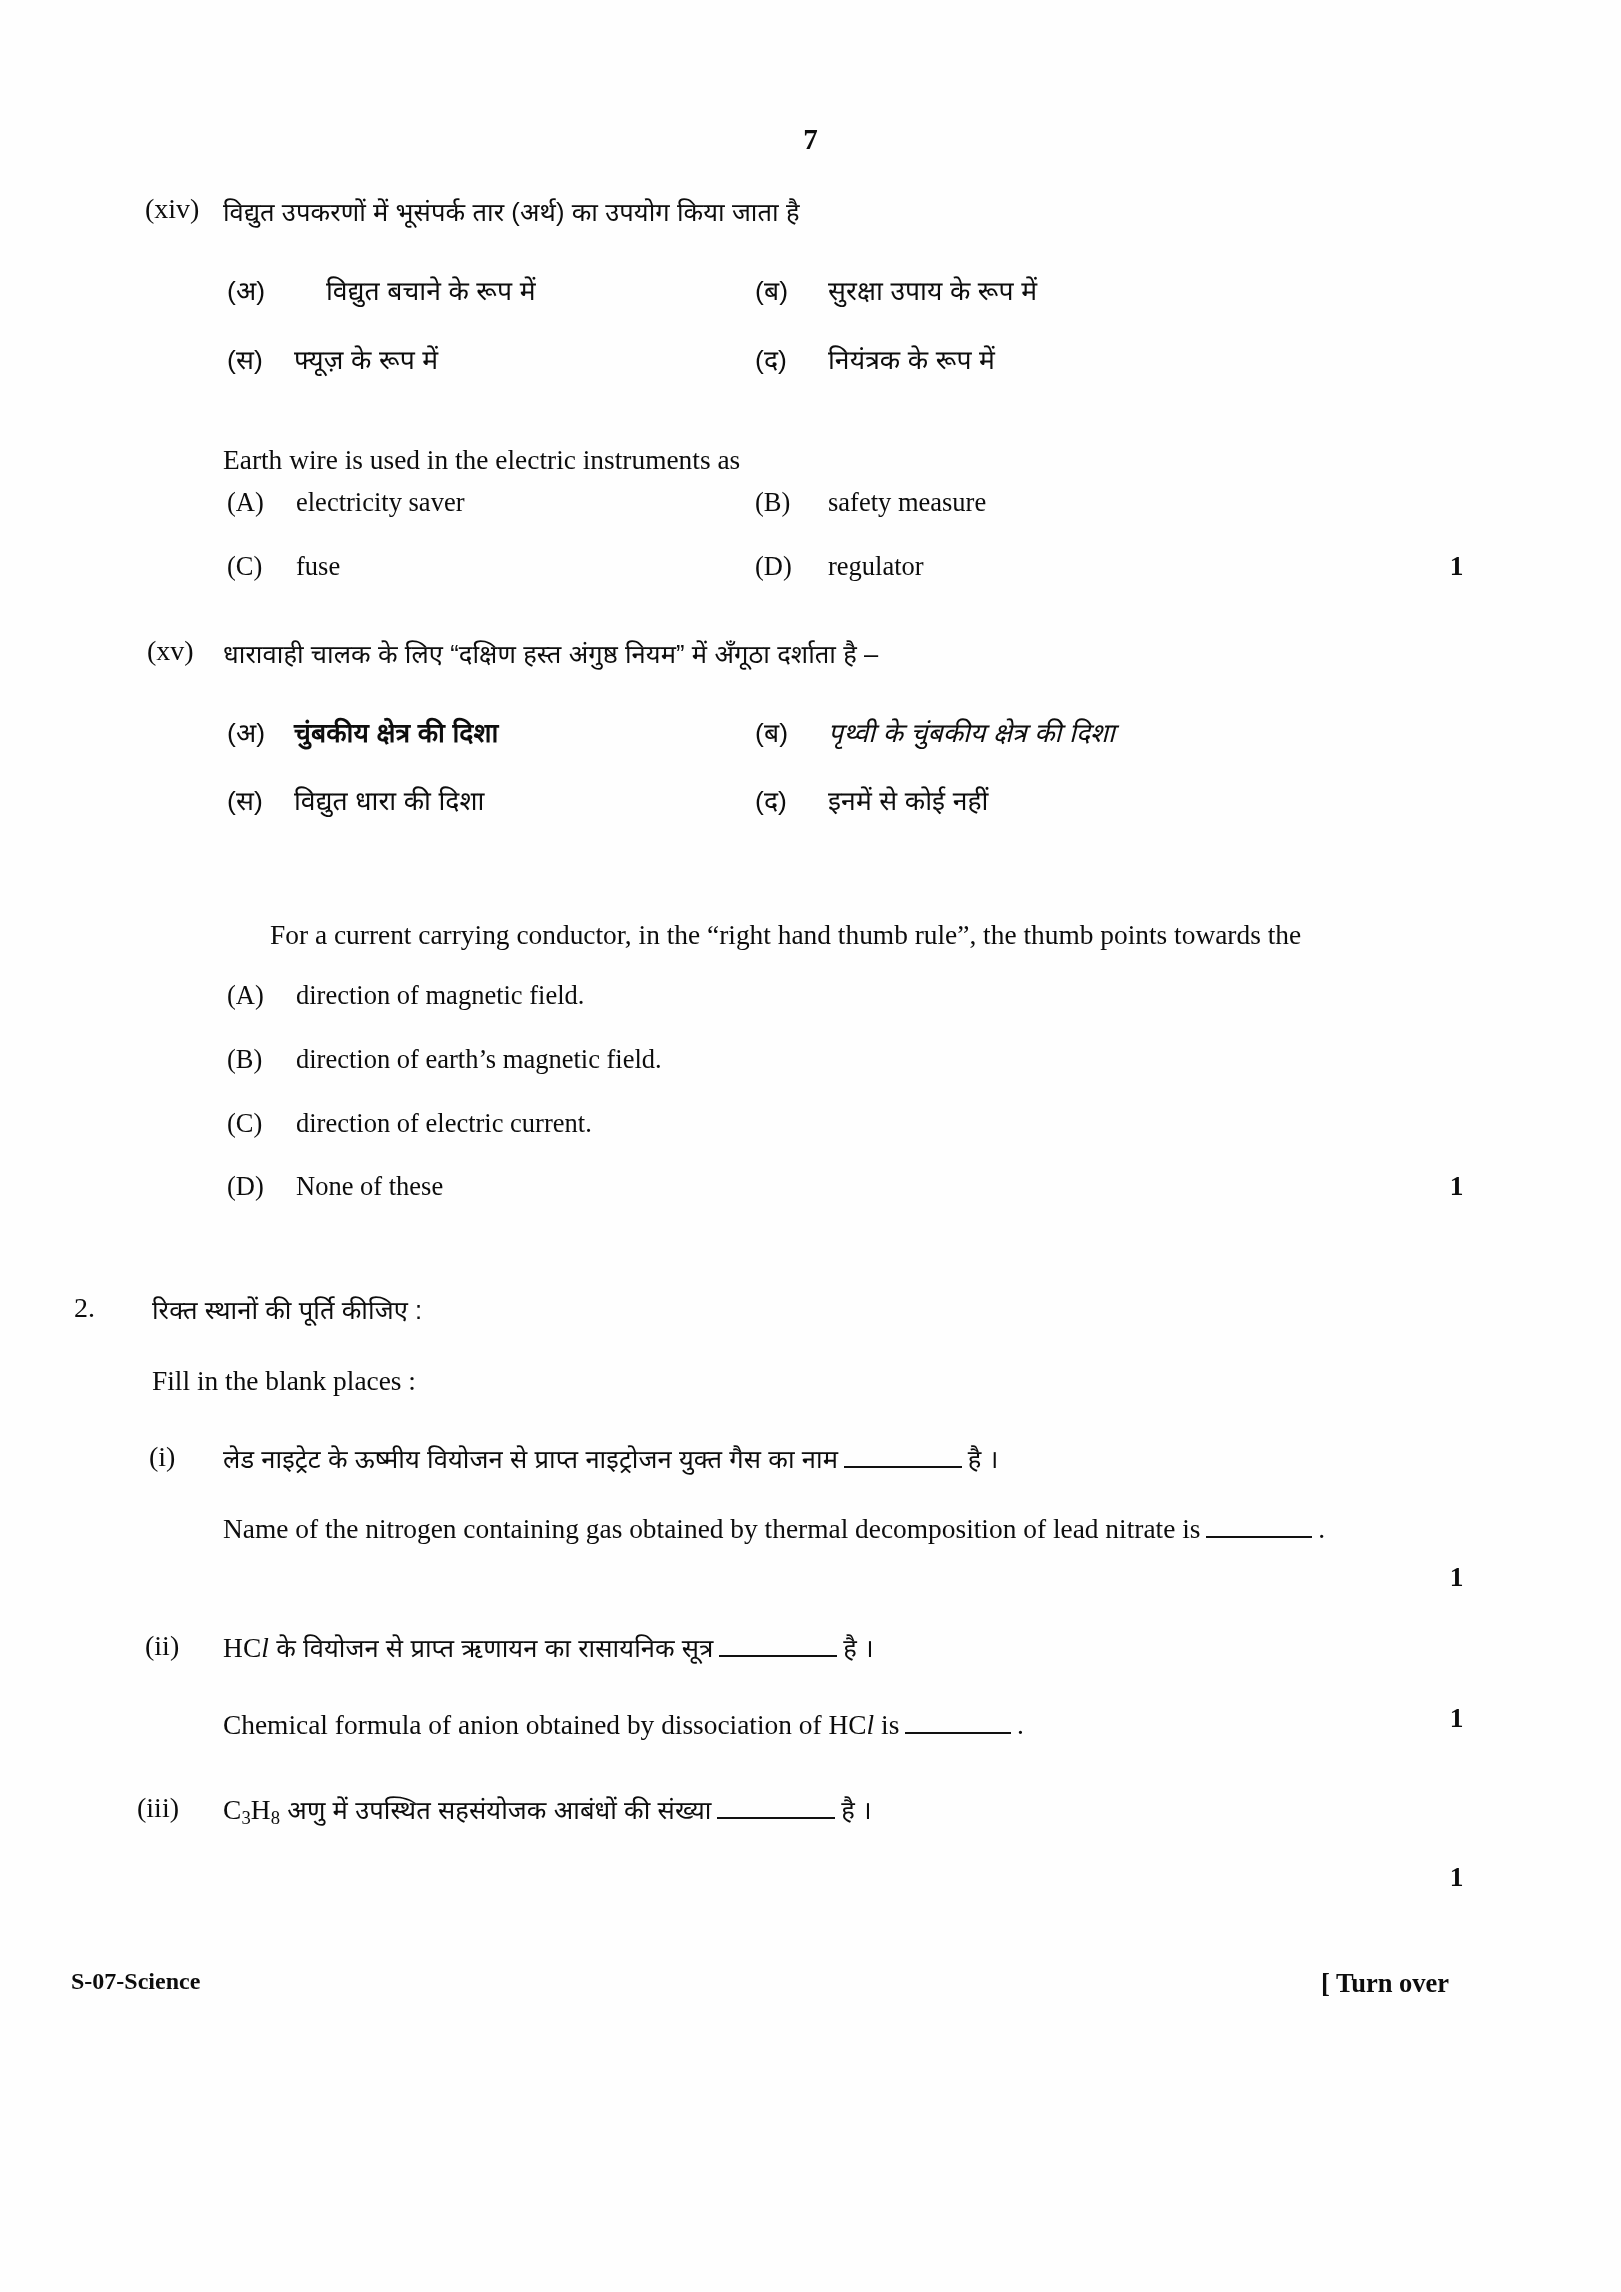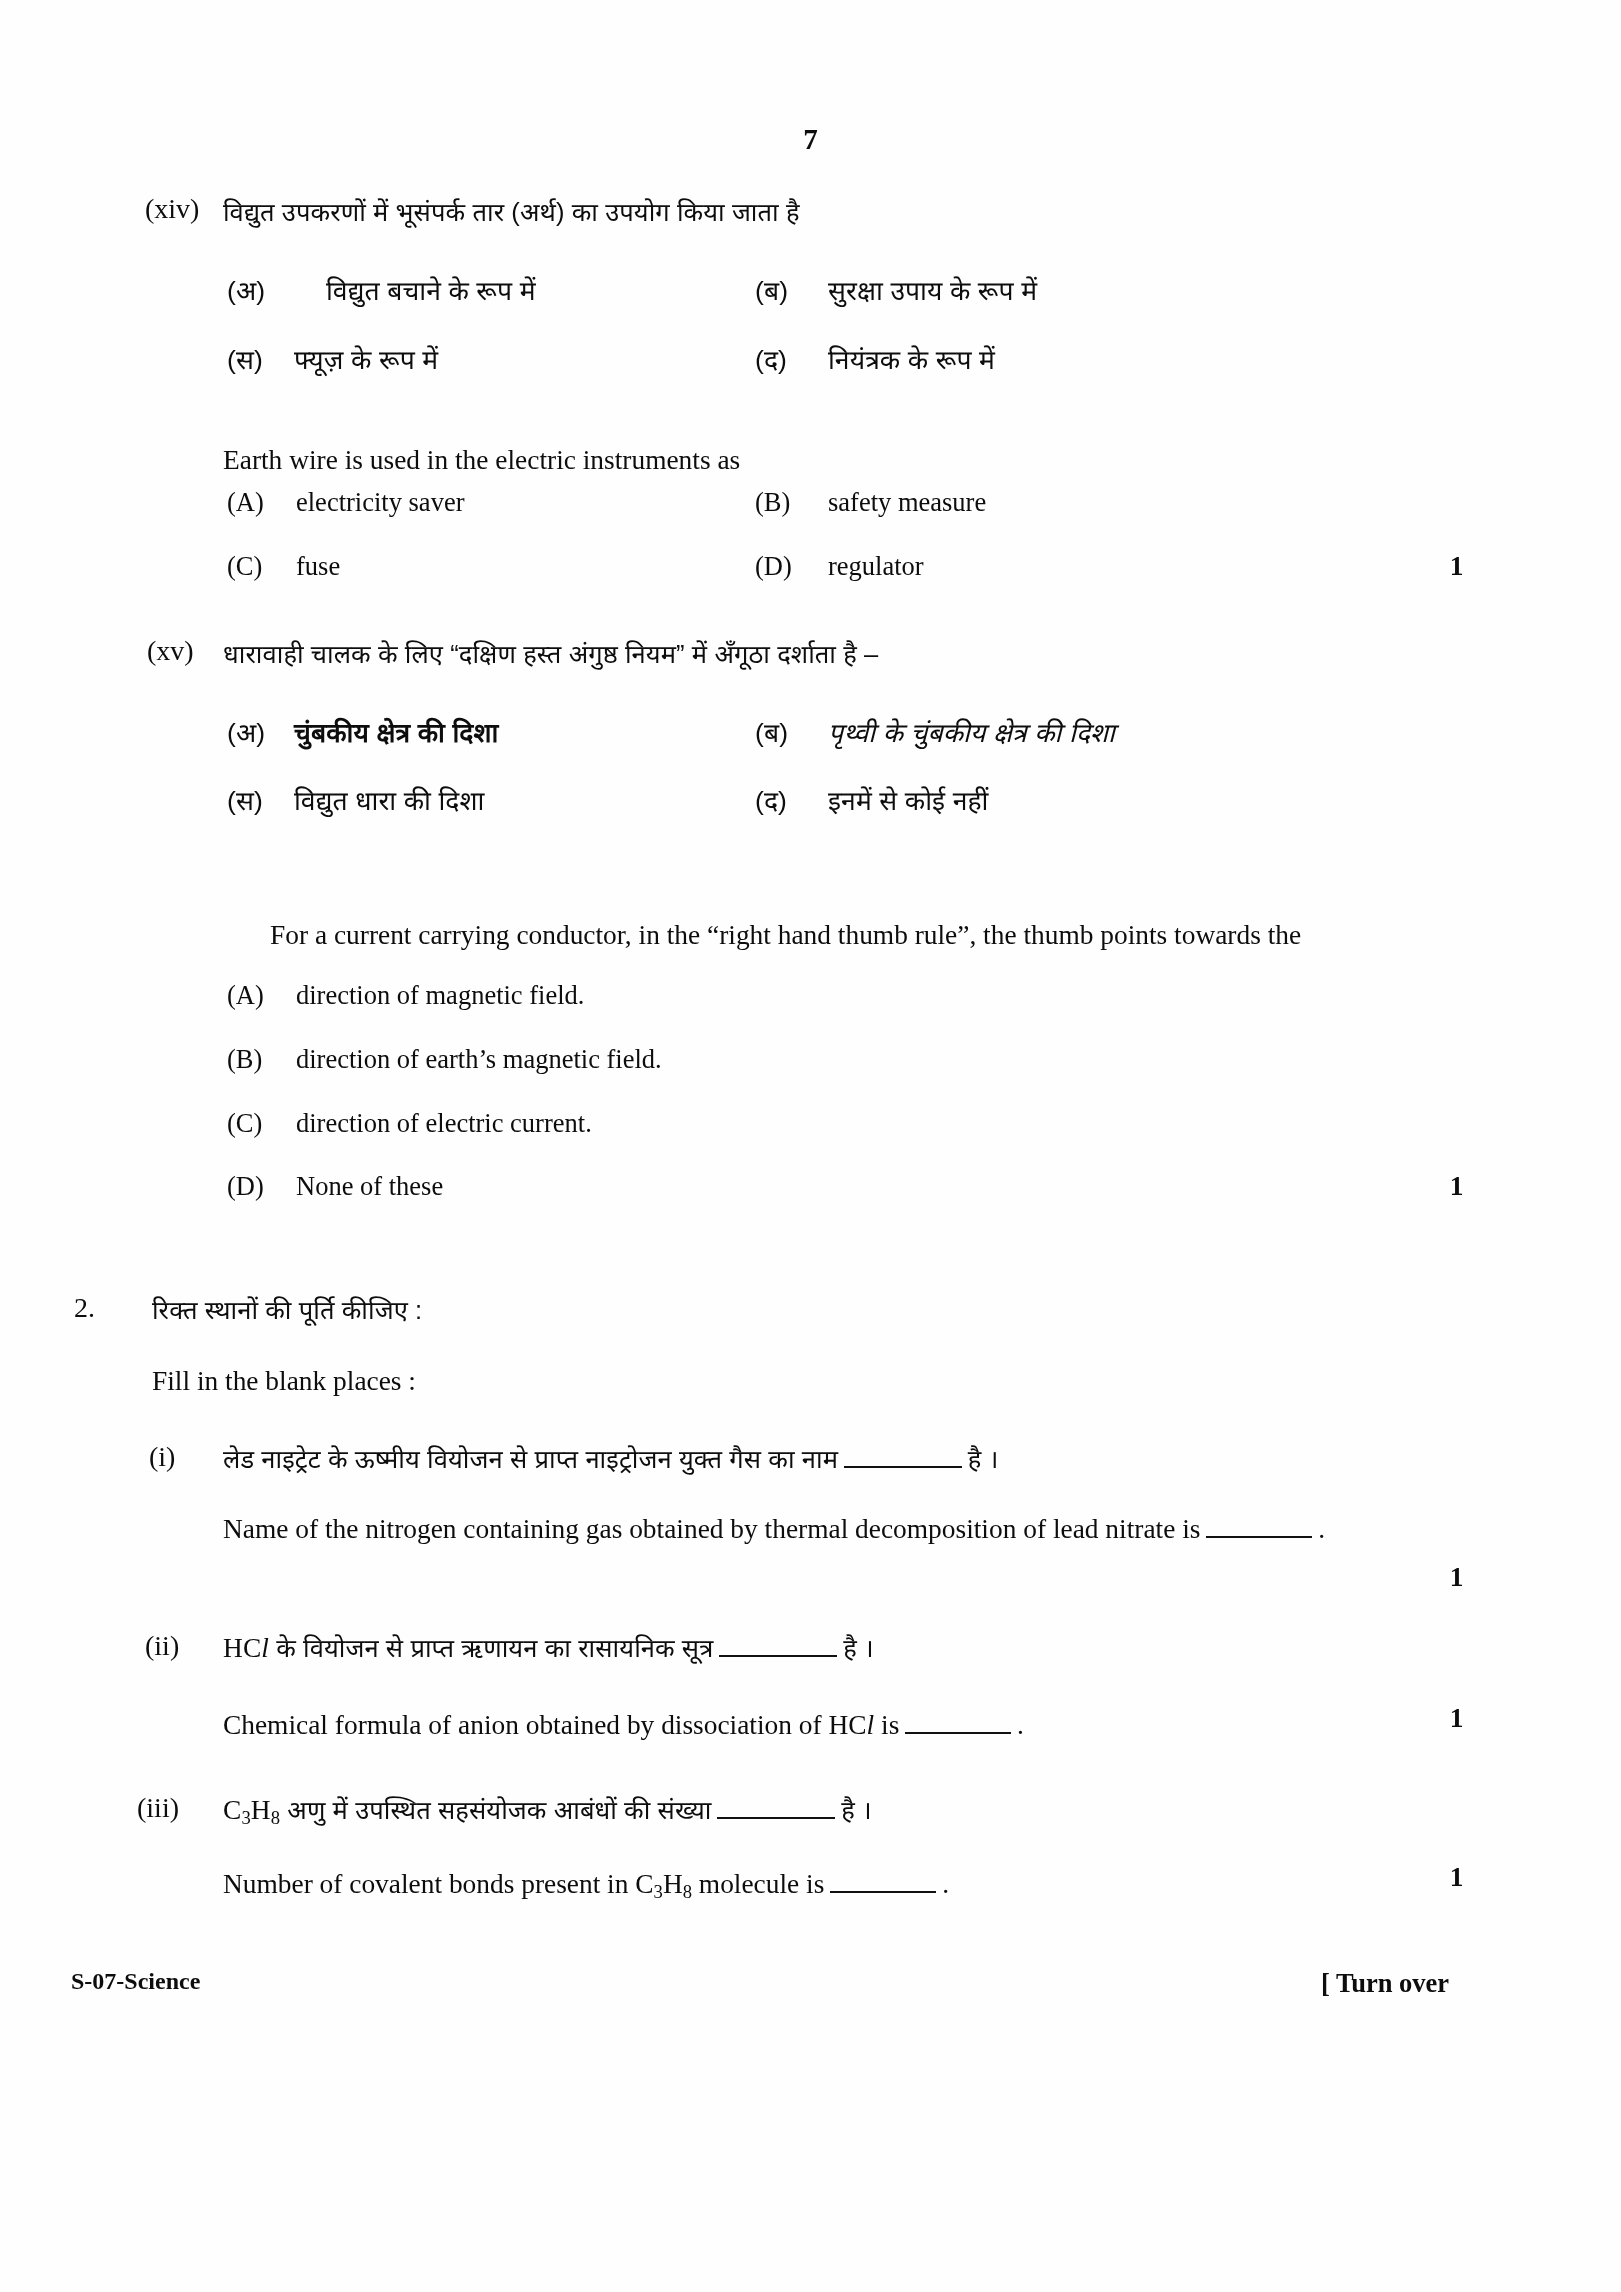--- a/index.html
+++ b/index.html
@@ -212,24 +212,19 @@
     <span>is</span><span class="blank w2"></span><span>.</span>
   </div>
   <div class="marks" style="top:1703px;">1</div>
 
   <div class="qlabel" style="left:137px; top:1792px;">(iii)</div>
   <div class="blk hindi" style="left:223px; top:1790px; width:1176px;">
     <span class="eng"><span>C</span><sub>3</sub><span>H</span><sub>8</sub></span>
     <span>अणु में उपस्थित सहसंयोजक आबंधों की संख्या</span><span class="blank w3"></span><span>है ।</span>
   </div>
 
-  <div class="blk eng" style="left:223px; top:1862px; width:1168px;">
-    <span>Number of covalent bonds present in</span>
-    <span><span>C</span><sub>3</sub><span>H</span><sub>8</sub></span>
-    <span>molecule is</span><span class="blank w2"></span><span>.</span>
-  </div>
   <div class="marks" style="top:1862px;">1</div>
 
   <div class="footer-left">S-07-Science</div>
   <div class="footer-right">[ Turn over</div>
 
 </div>
 
 
 </body></html>

